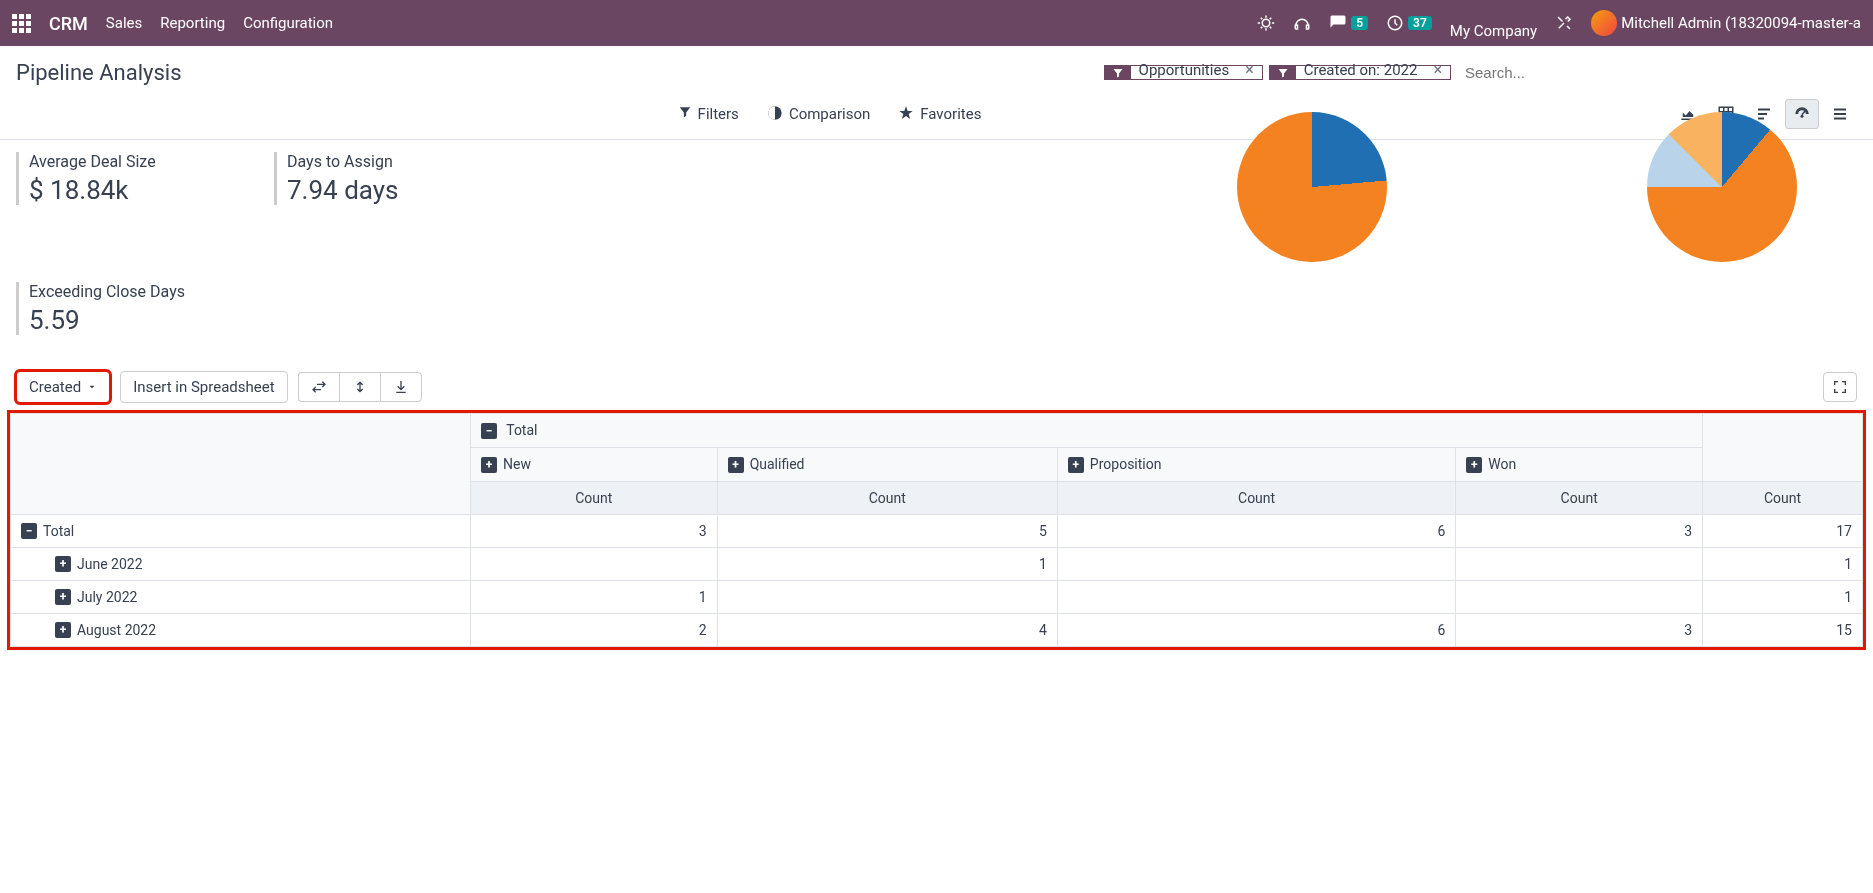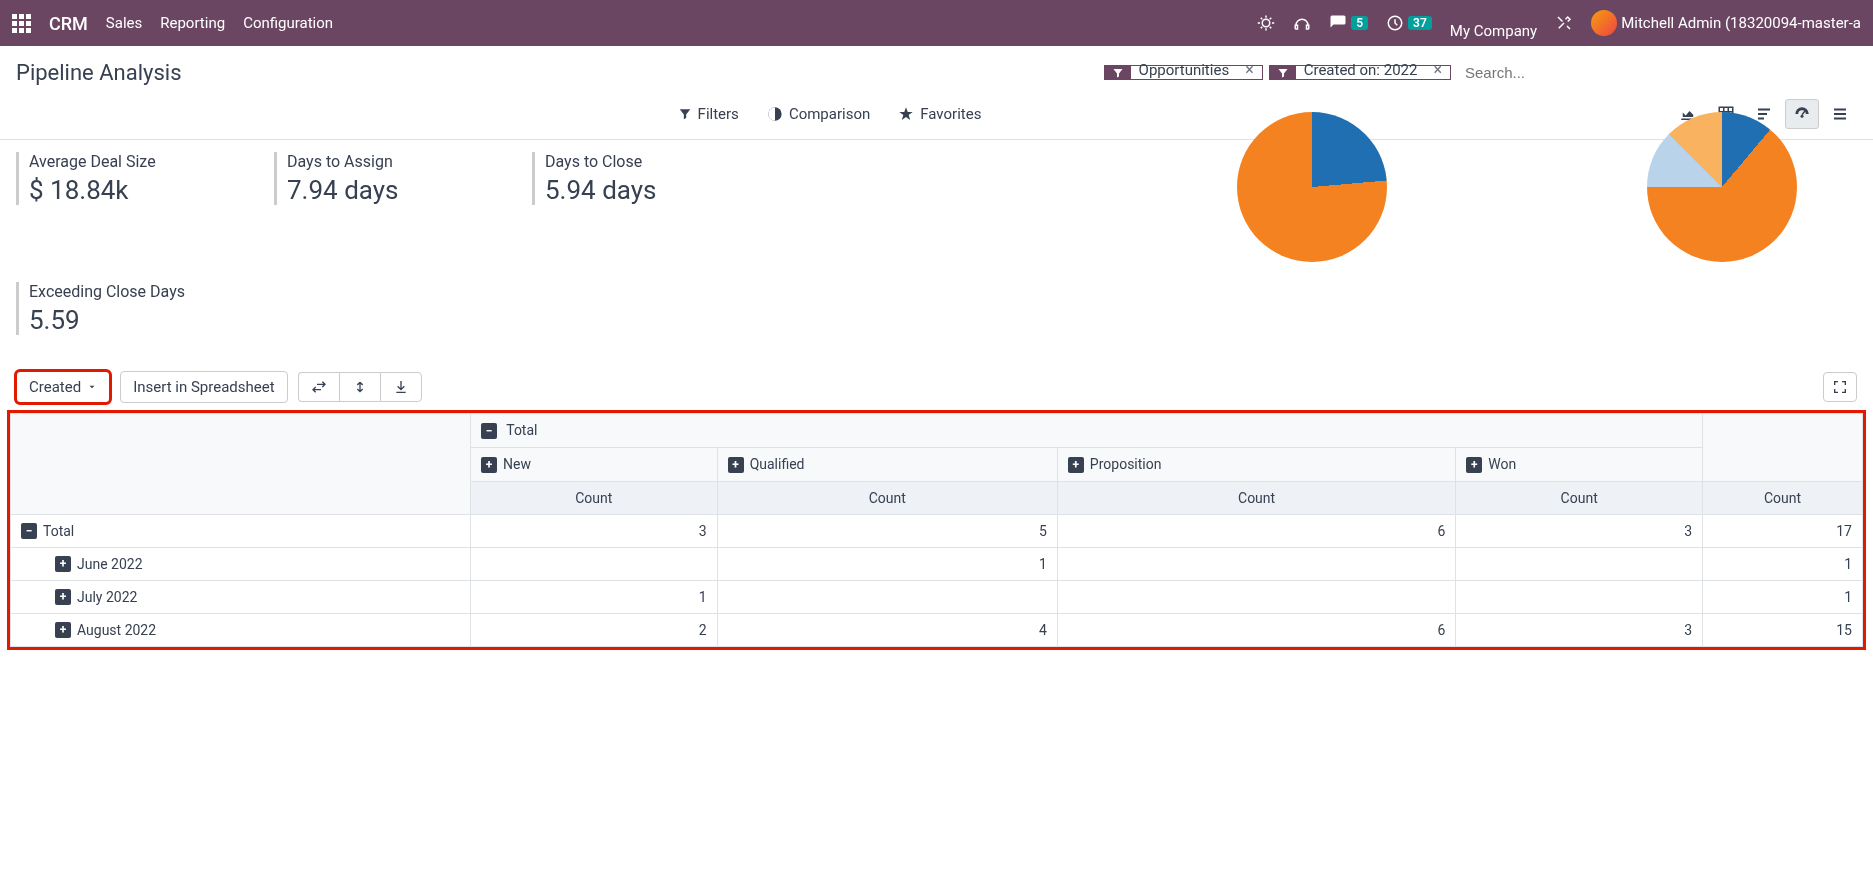--- a/index.html
+++ b/index.html
@@ -23,21 +23,21 @@
 .cp-row1-spacer { flex: 1; }
 .search-area { display: flex; align-items: center; gap: 6px; }
 .filter-chip { display: flex; align-items: flex-end; border: 1px solid #6b4662; background: #fff; height: 15px; cursor: pointer; }
 .filter-chip .chip-icon { background: #6b4662; color: #fff; width: 26px; height: 100%; display: flex; align-items: center; justify-content: center; }
 .filter-chip .chip-label { padding: 0 8px; font-size: 15px; }
 .filter-chip .chip-close { padding: 0 8px; color: #6b7280; cursor: pointer; font-size: 16px; }
 .search-input { border: none; outline: none; font-size: 15px; padding: 4px 8px; width: 400px; }
 
 .cp-row2 { display: flex; align-items: center; padding: 6px 16px 10px 16px; gap: 28px; }
 .cp-row2-left { flex: 1; display: flex; gap: 28px; justify-content: center; }
-.search-option { display: flex; align-items: center; gap: 6px; cursor: pointer; font-size: 15px; color: #374151; }
+.search-option { display: flex; align-items: flex-start; gap: 6px; cursor: pointer; font-size: 15px; color: #374151; }
 .view-switcher { display: flex; gap: 4px; }
 .view-btn { width: 34px; height: 30px; display: flex; align-items: center; justify-content: center; cursor: pointer; border: 1px solid transparent; border-radius: 3px; color: #374151; }
 .view-btn.active { border-color: #ccc; background: #e9ecef; }
 
 
 .kpi-row { display: flex; gap: 28px; padding: 12px 16px 0 16px; align-items: flex-start; }
 .kpi { border-left: 3px solid #ccc; padding-left: 10px; min-width: 230px; }
 .kpi-label { font-size: 16px; color: #374151; }
 .kpi-value { font-size: 26px; color: #374151; margin-top: 4px; }
 .kpi-row2 { display: flex; padding: 20px 16px 30px 16px; }
@@ -206,24 +206,20 @@
 </div>
 
 <div class="kpi-row">
   <div class="kpi">
     <div class="kpi-label">Average Deal Size</div>
     <div class="kpi-value">$ 18.84k</div>
   </div>
   <div class="kpi">
     <div class="kpi-label">Days to Assign</div>
     <div class="kpi-value">7.94 days</div>
-  </div>
-  <div class="kpi">
-    <div class="kpi-label">Days to Close</div>
-    <div class="kpi-value">5.94 days</div>
   </div>
   <div class="pie-container">
     <div class="pie" style="background: conic-gradient(#1f6fb2 0deg 85deg, #f58220 85deg 360deg);"></div>
     <div class="pie" style="background: conic-gradient(#1f6fb2 0deg 40deg, #f58220 40deg 270deg, #b9d4ea 270deg 315deg, #f9b25f 315deg 360deg);"></div>
   </div>
 </div>
 <div class="kpi-row2">
   <div class="kpi">
     <div class="kpi-label">Exceeding Close Days</div>
     <div class="kpi-value">5.59</div>

